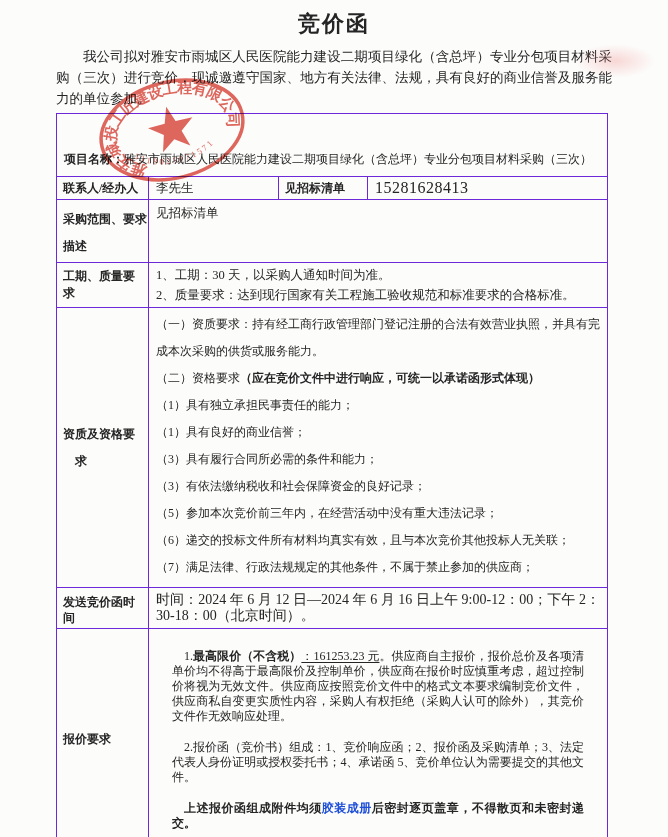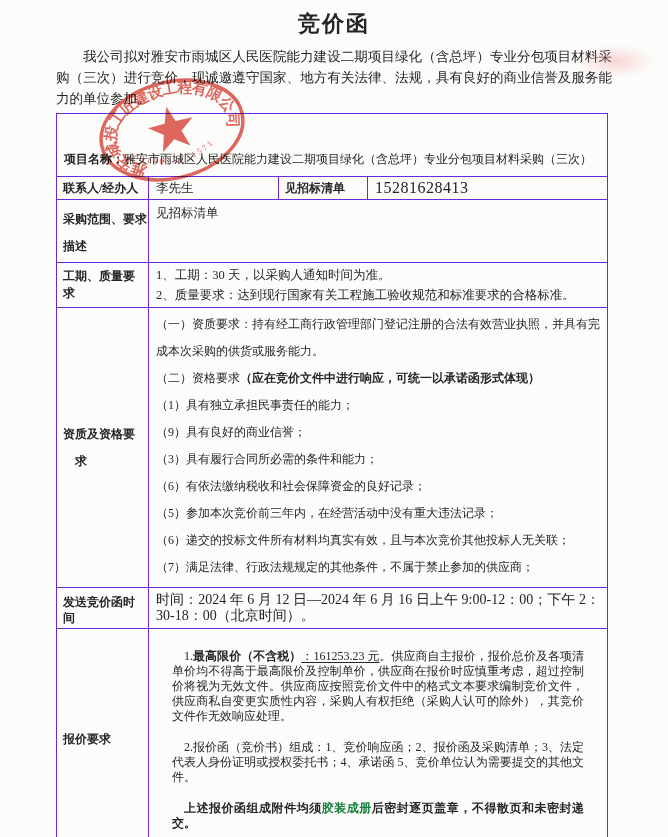--- a/index.html
+++ b/index.html
@@ -11,21 +11,21 @@
   .title { text-align:center; font-size:22px; font-weight:bold; padding-top:9px; letter-spacing:2px; }
   .intro {
     width:556px; margin:7px 0 0 56px; font-size:13.5px; line-height:21px;
     text-align:justify; text-indent:2em;
   }
   table.bid { border-collapse:collapse; table-layout:fixed; width:551px; margin:4px 0 0 56px; }
   td { border:1px solid #6d28d9; padding:2px 7px; font-size:12.5px; vertical-align:middle; }
   .lab { font-weight:bold; font-size:12px; padding:2px 2px 2px 6px; }
   .b { font-weight:bold; }
   .u { text-decoration:underline; text-underline-offset:2px; }
-  .faded { color:#15803d; }
+  .faded { color:#1d4ed8; }
   .top { vertical-align:top; padding-top:5px;margin-left:17px; }
   tr.r1 { height:63px; } tr.r2 { height:28px; } tr.r3 { height:18px; }
   tr.r4 { height:30px; } tr.r5 { height:56px; } tr.r6 { height:38px; }
   tr.r7 { height:280px; } tr.r8 { height:37px; } tr.r9 { height:113px; }
   tr.r1 td { vertical-align:bottom; padding-bottom:8px; white-space:nowrap; font-size:12px; }
   .fit { white-space:nowrap; font-size:11.4px; }
   .num { font-size:16px; letter-spacing:0.5px; }
   .lline { line-height:27px; white-space:nowrap; }
   .tl { line-height:16px; white-space:nowrap; }
   .sched div { line-height:20px; text-align:justify; }
@@ -87,23 +87,23 @@
       </tr>
       <tr class="r7">
         <td class="lab">
           <div class="lline">资质及资格要</div>
           <div class="lline" style="padding-left:12px">求</div>
         </td>
         <td colspan="3" class="qual">
           <div>（一）资质要求：持有经工商行政管理部门登记注册的合法有效营业执照，并具有完成本次采购的供货或服务能力。</div>
           <div><span>（二）资格要求</span><span class="b">（应在竞价文件中进行响应，可统一以承诺函形式体现）</span></div>
           <div>（1）具有独立承担民事责任的能力；</div>
-          <div>（9）具有良好的商业信誉；</div>
+          <div>（1）具有良好的商业信誉；</div>
           <div>（3）具有履行合同所必需的条件和能力；</div>
-          <div>（6）有依法缴纳税收和社会保障资金的良好记录；</div>
+          <div>（3）有依法缴纳税收和社会保障资金的良好记录；</div>
           <div>（5）参加本次竞价前三年内，在经营活动中没有重大违法记录；</div>
           <div>（6）递交的投标文件所有材料均真实有效，且与本次竞价其他投标人无关联；</div>
           <div>（7）满足法律、行政法规规定的其他条件，不属于禁止参加的供应商；</div>
         </td>
       </tr>
       <tr class="r8">
         <td class="lab labtop">
           <div class="tl">发送竞价函时</div>
           <div class="tl">间</div>
         </td>

